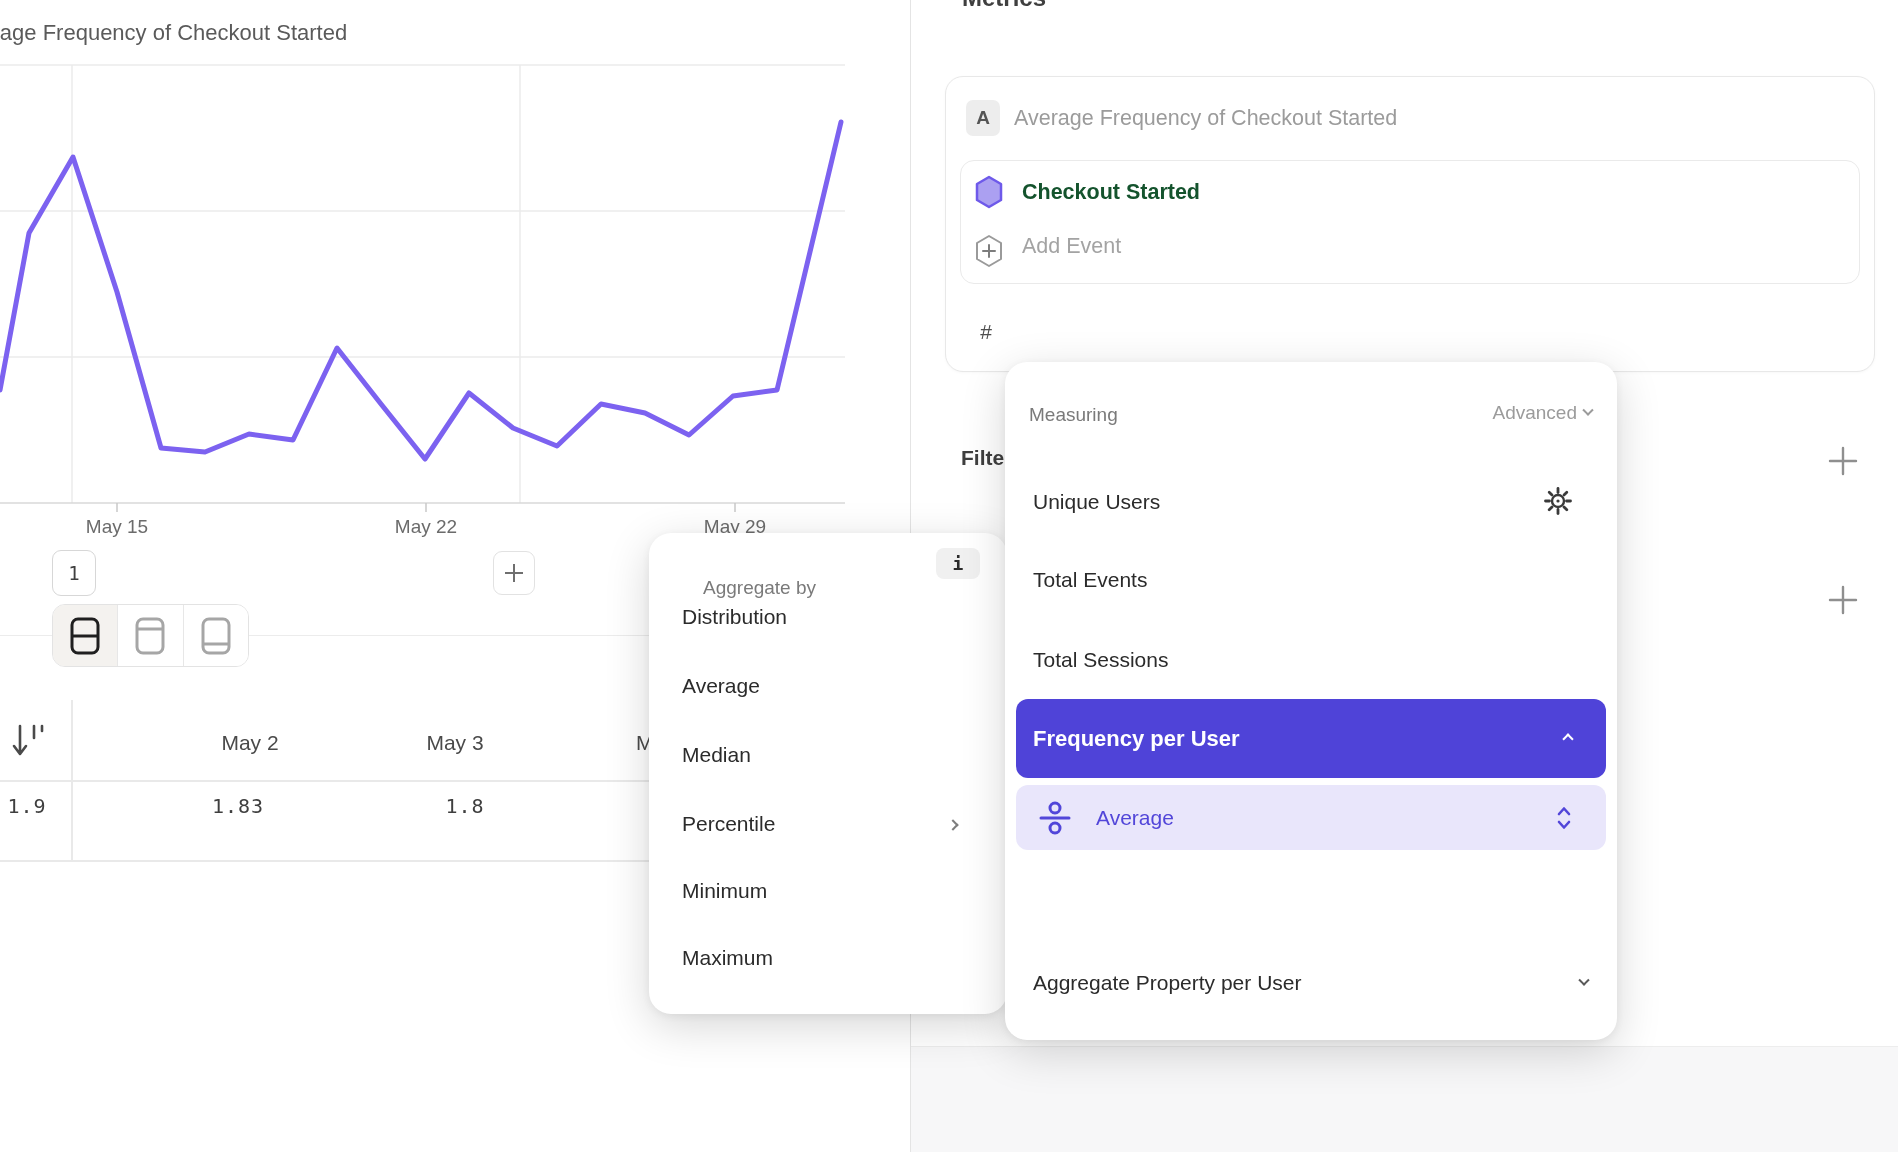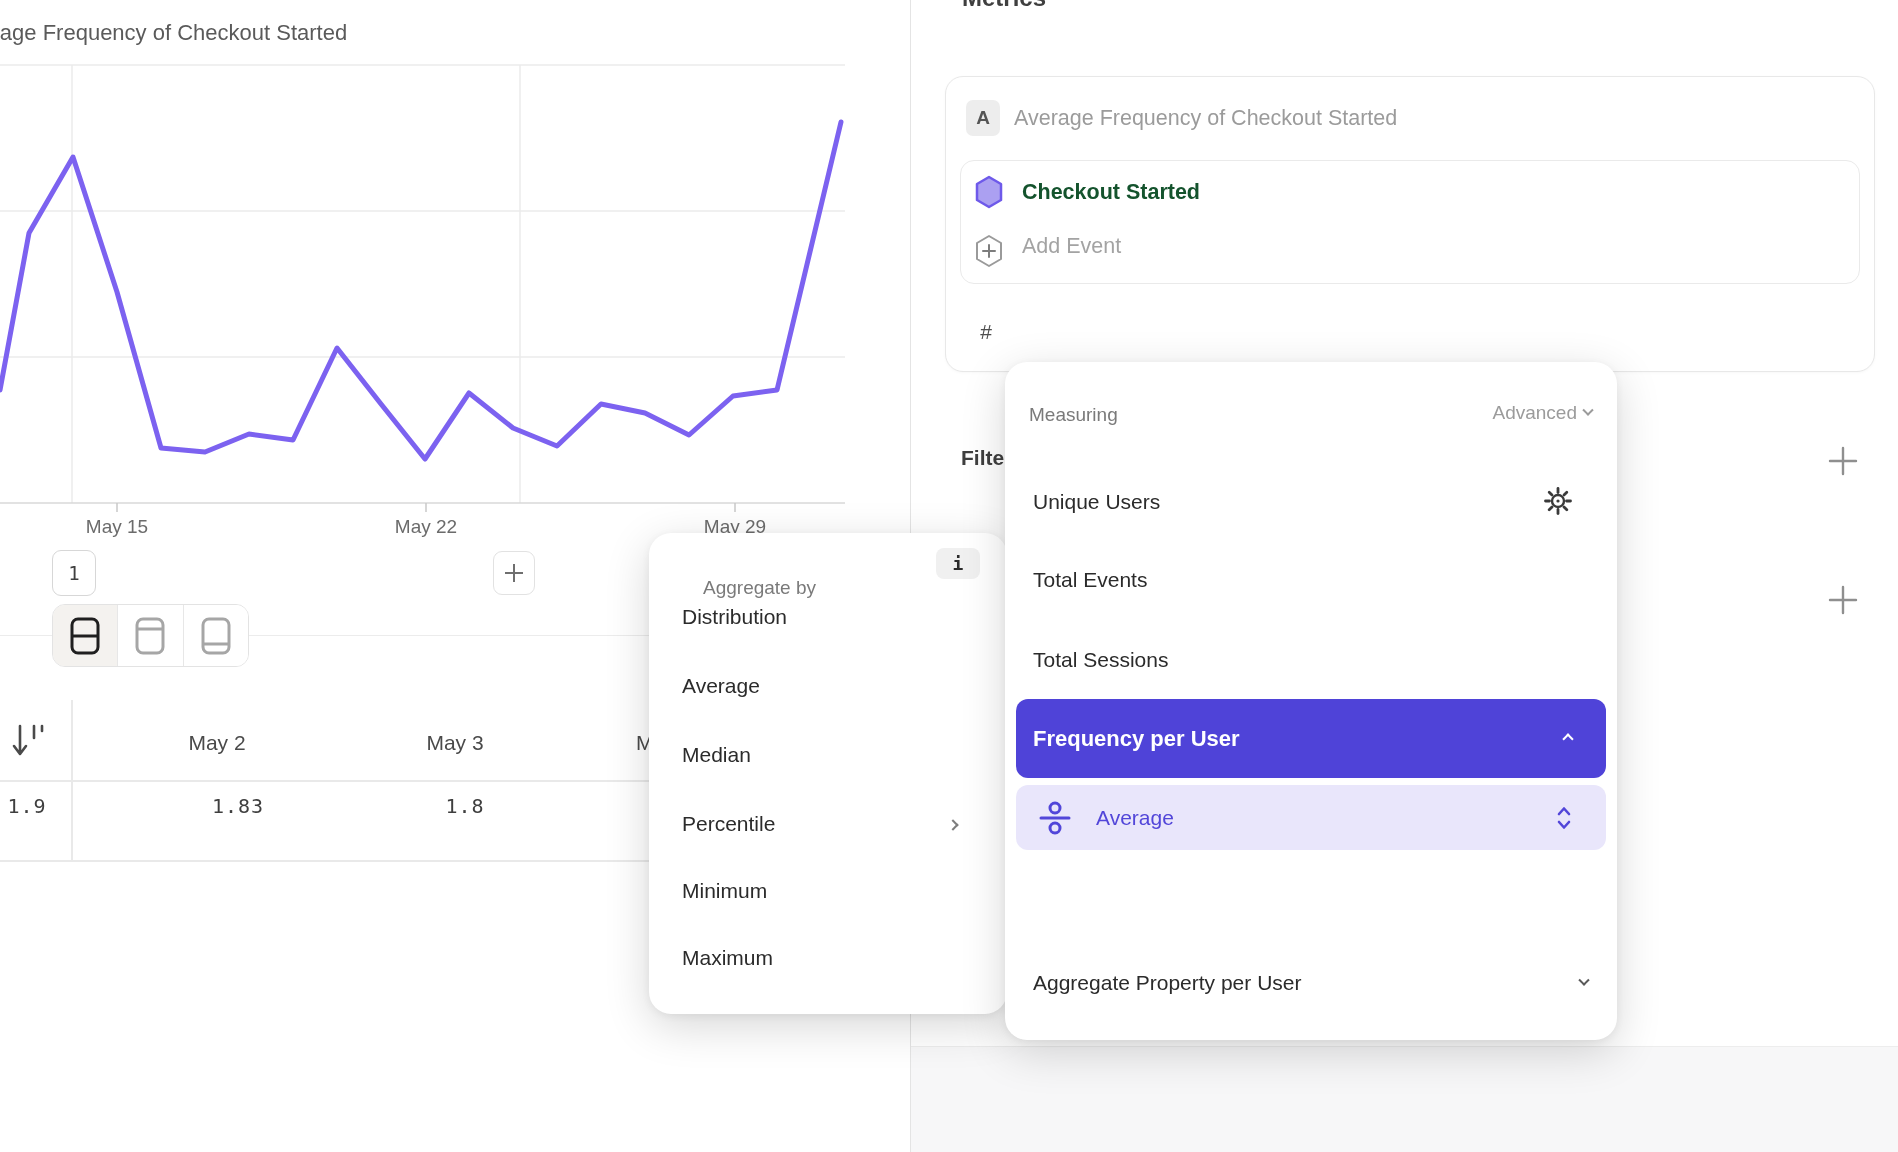--- a/index.html
+++ b/index.html
@@ -151,21 +151,21 @@
   <div class="abs tbl-line" id="tbl-vline"></div>
   <div class="abs tbl-line" id="tbl-hline1"></div>
   <div class="abs tbl-line" id="tbl-hline2"></div>
 
   <svg class="abs" style="left:10px; top:722px;" width="36" height="38" viewBox="0 0 36 38">
     <path d="M10 4 V30 M4 24 L10 32 L16 24" stroke="#4a4a4a" stroke-width="2.6" fill="none" stroke-linecap="round" stroke-linejoin="round"></path>
     <path d="M24 4 V16" stroke="#4a4a4a" stroke-width="2.6" stroke-linecap="round"></path>
     <path d="M32 4 V9" stroke="#4a4a4a" stroke-width="2.6" stroke-linecap="round"></path>
   </svg>
 
-  <div class="abs tbl-header" style="left:157px">May 2</div>
+  <div class="abs tbl-header" style="left:190px">May 2</div>
   <div class="abs tbl-header" style="left:395px">May 3</div>
   <div class="abs tbl-header" style="left:636px; text-align:left;">May 4</div>
 
   <div class="abs tbl-value" style="left:-33px">1.9</div>
   <div class="abs tbl-value" style="left:178px">1.83</div>
   <div class="abs tbl-value" style="left:405px">1.8</div>
 
   <div class="abs" id="panel-divider"></div>
   <div class="abs" id="metrics-title">Metrics</div>
   <div class="abs" id="bottom-gray"></div>

